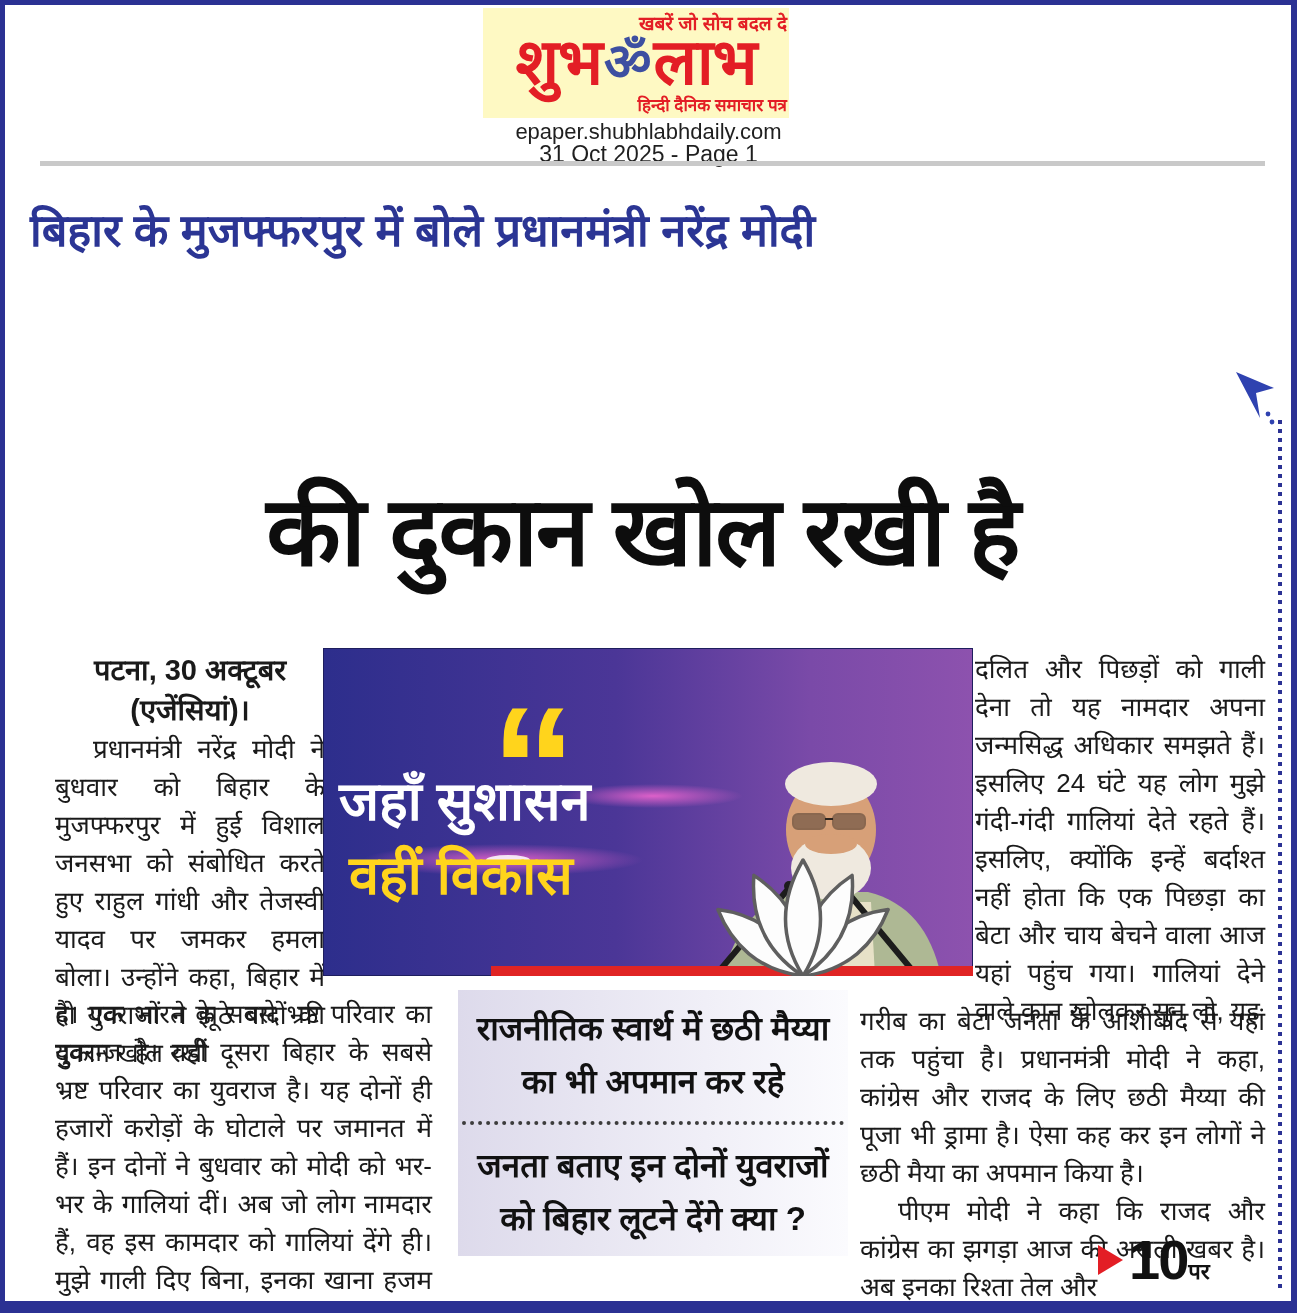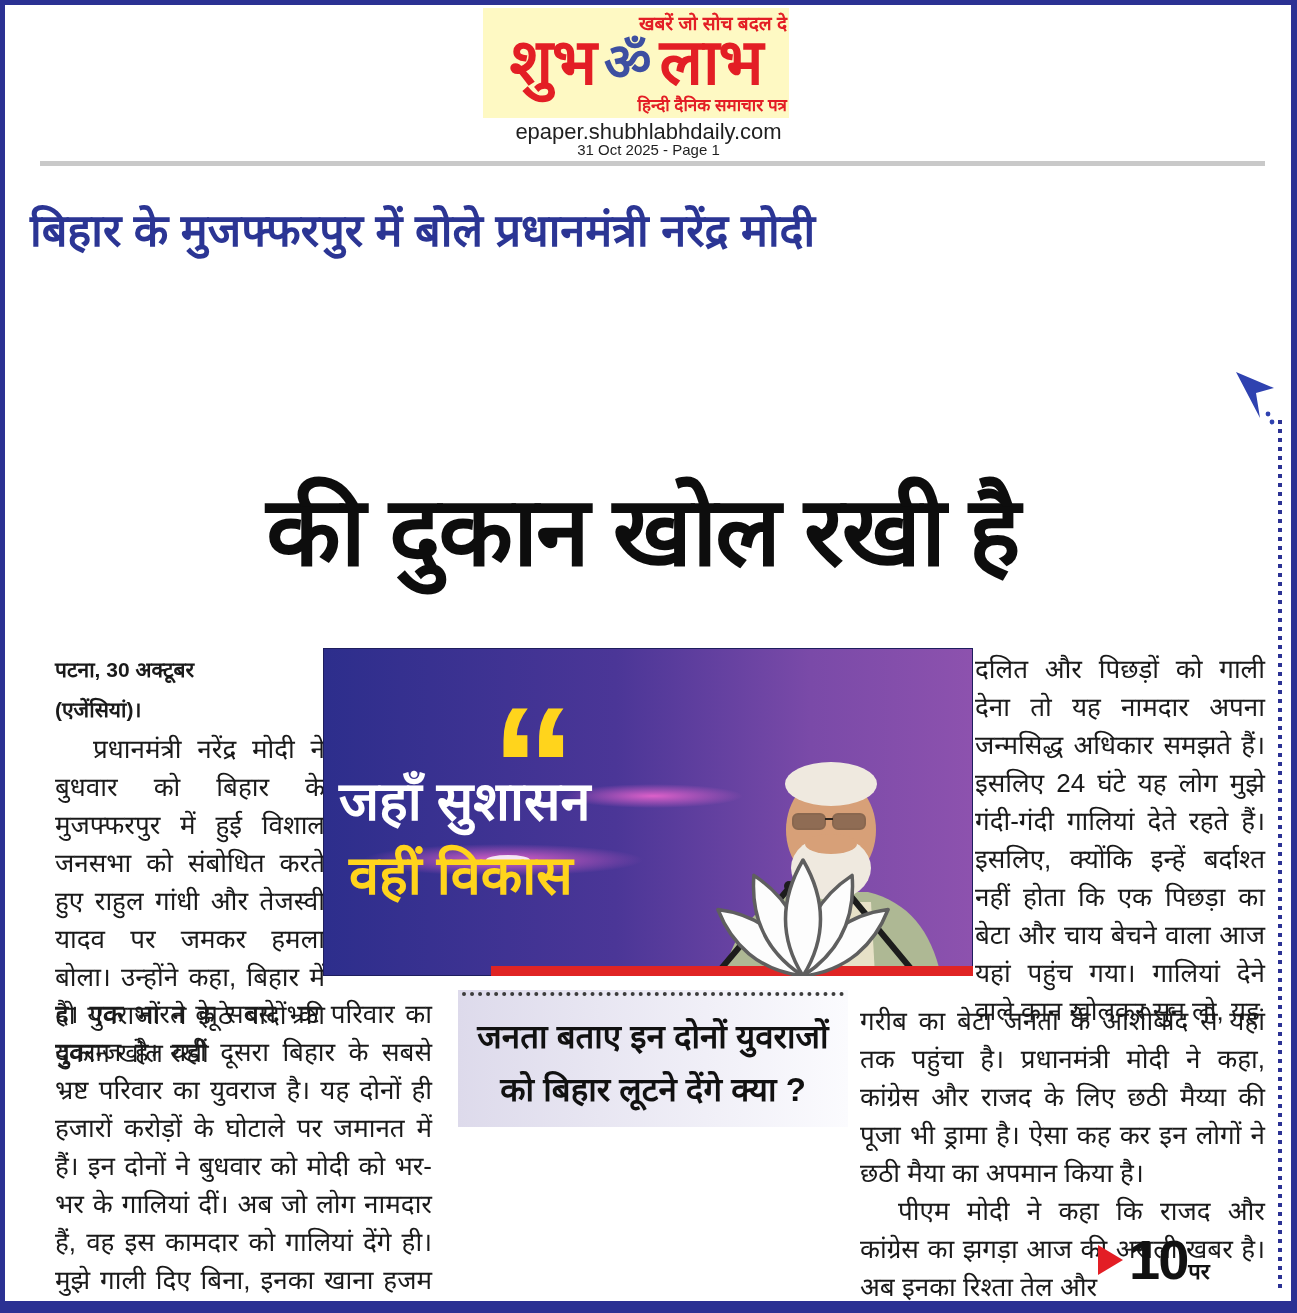--- a/index.html
+++ b/index.html
@@ -10,43 +10,43 @@
   }
   .frame{position:absolute;background:#2b3193;z-index:50;}
   .frame.top{left:0;top:0;width:1297px;height:5px;}
   .frame.left{left:0;top:0;width:5px;height:1313px;}
   .frame.right{left:1291px;top:0;width:6px;height:1313px;}
   .frame.bottom{left:0;top:1301px;width:1297px;height:12px;}
 
   
   .logo-area{position:absolute;left:483px;top:8px;width:306px;height:110px;background:#fef9c3;}
   .logo-tagline{position:absolute;top:2px;right:2px;color:#e31e25;font-size:19px;font-weight:bold;}
-  .logo-row{position:absolute;left:0;top:22px;width:100%;display:flex;align-items:center;justify-content:center;gap:6px;}
+  .logo-row{position:absolute;left:0;top:22px;width:100%;display:flex;align-items:center;justify-content:center;gap:0;}
   .logo-word{color:#e31e25;font-size:64px;font-weight:900;line-height:1;letter-spacing:-1px;}
   .ganesha{color:#3d4fa1;font-size:52px;font-weight:bold;line-height:1;margin:0 2px;}
   .logo-subtitle{position:absolute;bottom:2px;right:2px;color:#e31e25;font-size:17px;font-weight:bold;}
   .site-line{position:absolute;left:0;top:119px;width:100%;text-align:center;font-size:22px;color:#1f1f1f;}
-  .date-line{position:absolute;left:0;top:141px;width:100%;text-align:center;font-size:15px;color:#1f1f1f;}
+  .date-line{position:absolute;left:0;top:141px;width:100%;text-align:center;font-size:23px;color:#1f1f1f;}
   .rule-gray{position:absolute;left:40px;top:161px;width:1225px;height:5px;background:#c9c9c9;}
 
   
   .kicker{position:absolute;left:30px;top:198px;width:1230px;text-align:left;
           color:#2b3594;font-size:45px;font-weight:bold;}
   .headline{position:absolute;left:30px;top:292px;width:1225px;text-align:center;
             color:#0d0d0d;font-size:97px;font-weight:900;line-height:160px;letter-spacing:-2px;}
 
   
   .jump-arrow{position:absolute;left:1232px;top:368px;}
   .vrule-dotted{position:absolute;left:1278px;top:420px;width:4px;height:868px;
     background:repeating-linear-gradient(to bottom,#2b3193 0 4px,transparent 4px 9px);}
 
   
   .col{position:absolute;font-size:26px;line-height:38px;text-align:justify;}
   .col p{margin:0;}
-  .dateline{font-weight:bold;font-size:21px;line-height:40px;text-align:left;margin:0 0 2px 0;}
+  .dateline{font-weight:bold;font-size:29px;line-height:40px;text-align:center;margin:0 0 2px 0;}
   .indent{text-indent:38px;}
   .left-narrow{left:55px;top:650px;width:270px;}
   .left-wide{left:55px;top:995px;width:377px;}
   .right-narrow{left:975px;top:650px;width:290px;}
   .right-wide{left:860px;top:1002px;width:405px;}
 
   
   .photo{position:absolute;left:323px;top:648px;width:650px;height:328px;}
 
   
@@ -158,20 +158,21 @@
       <path d="M0,-116 C-21,-80 -25,-40 0,0 C25,-40 21,-80 0,-116 Z"></path>
     </g>
   </g>
 
   <text x="168" y="178" font-size="170" font-weight="bold" fill="#ffd41c">“</text>
   <text x="16" y="172" font-size="54" font-weight="bold" fill="#ffffff">जहाँ सुशासन</text>
   <text x="26" y="246" font-size="54" font-weight="bold" fill="#ffd41c">वहीं विकास</text>
 </svg>
 
 <div class="quote-box">
+  <div class="q">राजनीतिक स्वार्थ में छठी मैय्या का भी अपमान कर रहे</div>
   <div class="quote-divider"></div>
   <div class="q">जनता बताए इन दोनों युवराजों को बिहार लूटने देंगे क्या ?</div>
 </div>
 
 <div class="col right-narrow">
   <p>दलित और पिछड़ों को गाली देना तो यह नामदार अपना जन्मसिद्ध अधिकार समझते हैं। इसलिए 24 घंटे यह लोग मुझे गंदी-गंदी गालियां देते रहते हैं। इसलिए, क्योंकि इन्हें बर्दाश्त नहीं होता कि एक पिछड़ा का बेटा और चाय बेचने वाला आज यहां पहुंच गया। गालियां देने वाले कान खोलकर सुन लो, यह</p>
 </div>
 <div class="col right-wide">
   <p>गरीब का बेटा जनता के आशीर्वाद से यहां तक पहुंचा है। प्रधानमंत्री मोदी ने कहा, कांग्रेस और राजद के लिए छठी मैय्या की पूजा भी ड्रामा है। ऐसा कह कर इन लोगों ने छठी मैया का अपमान किया है।</p>
   <p class="indent">पीएम मोदी ने कहा कि राजद और कांग्रेस का झगड़ा आज की असली खबर है। अब इनका रिश्ता तेल और</p>

